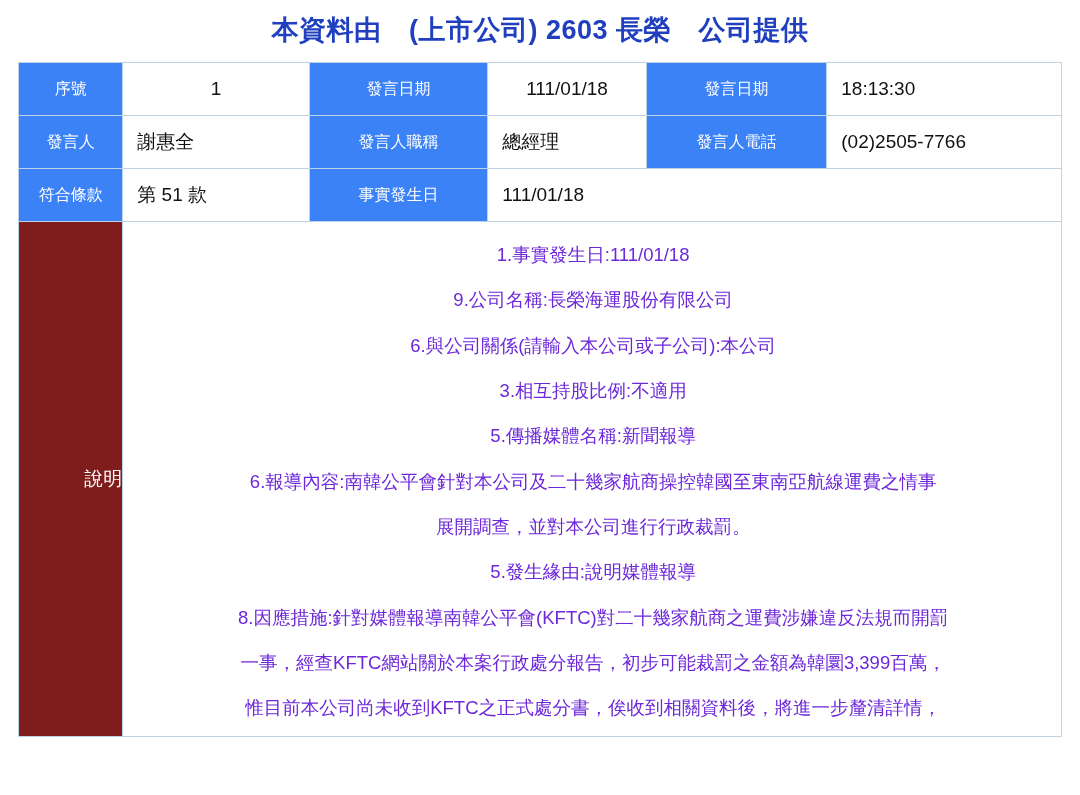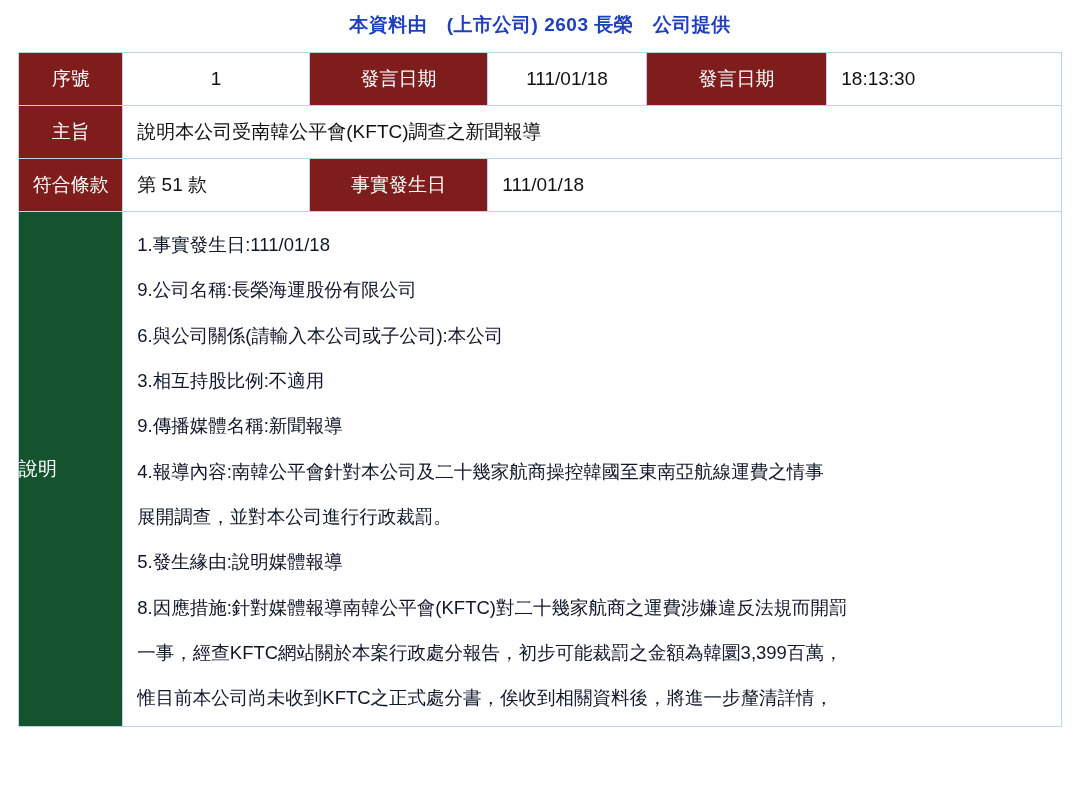--- a/index.html
+++ b/index.html
@@ -18,70 +18,71 @@
     width: 1080px;
     height: 795px;
     box-sizing: border-box;
     background: #ffffff;
     position: relative;
   }
   .doc-title {
     text-align: center;
     color: #1F3FBF;
     font-weight: bold;
-    font-size: 19px;
+    font-size: 27px;
     letter-spacing: 0.5px;
     padding: 12px 0 14px 0;
     white-space: pre;
   }
   table.info {
     border-collapse: collapse;
     width: 1044px;
     margin: 0 18px;
     table-layout: fixed;
   }
   table.info td {
     border: 1px solid #bfd3e6;
     padding: 0;
     vertical-align: middle;
   }
   .lbl {
-    background: #7f1d1d;
+    background: #3b82f6;
     color: #ffffff;
     text-align: center;
-    font-size: 19px;
+    font-size: 16px;
     height: 52px;
     font-weight: normal;
   }
   .val {
     background: #ffffff;
     color: #111111;
     font-size: 19px;
     height: 52px;
     padding-left: 14px !important;
   }
   .val.center {
     text-align: center;
     padding-left: 0 !important;
   }
   .lbl-tall {
-    background: #14532d;
+    background: #7f1d1d;
     color: #ffffff;
-    text-align: left;
+    text-align: right;
     font-size: 19px;
     vertical-align: middle;
     margin-left: 24px;
   }
   .desc-cell {
     background: #ffffff;
     padding: 10px 12px 6px 14px !important;
     vertical-align: top;
     font-size: 18.5px;
     line-height: 2.45;
-    color: #0f172a;
+    color: #6d28d9;
+    text-align: center;
   }
   .desc-line {
     white-space: pre-wrap;
     word-break: break-all;
   }
   .col-lbl1 { width: 104px; }
   .col-v1 { width: 186px; }
   .col-lbl2 { width: 178px; }
   .col-v2 { width: 158px; }
   .col-lbl3 { width: 180px; }
@@ -106,39 +107,43 @@
     <tbody>
       <tr>
         <td class="lbl">序號</td>
         <td class="val center">1</td>
         <td class="lbl">發言日期</td>
         <td class="val center">111/01/18</td>
         <td class="lbl">發言日期</td>
         <td class="val">18:13:30</td>
       </tr>
       <tr>
-        <td class="lbl">主旨</td>
-        <td class="val" colspan="5">說明本公司受南韓公平會(KFTC)調查之新聞報導</td>
+        <td class="lbl">發言人</td>
+        <td class="val">謝惠全</td>
+        <td class="lbl">發言人職稱</td>
+        <td class="val">總經理</td>
+        <td class="lbl">發言人電話</td>
+        <td class="val">(02)2505-7766</td>
       </tr>
       <tr>
         <td class="lbl">符合條款</td>
         <td class="val">第 51 款</td>
         <td class="lbl">事實發生日</td>
         <td class="val" colspan="3">111/01/18</td>
       </tr>
       <tr>
         <td class="lbl-tall">說明</td>
         <td class="desc-cell" colspan="5">
           <div id="desc-container">
               <div class="desc-line">1.事實發生日:111/01/18</div>
               <div class="desc-line">9.公司名稱:長榮海運股份有限公司</div>
               <div class="desc-line">6.與公司關係(請輸入本公司或子公司):本公司</div>
               <div class="desc-line">3.相互持股比例:不適用</div>
-              <div class="desc-line">9.傳播媒體名稱:新聞報導</div>
-              <div class="desc-line">4.報導內容:南韓公平會針對本公司及二十幾家航商操控韓國至東南亞航線運費之情事</div>
+              <div class="desc-line">5.傳播媒體名稱:新聞報導</div>
+              <div class="desc-line">6.報導內容:南韓公平會針對本公司及二十幾家航商操控韓國至東南亞航線運費之情事</div>
               <div class="desc-line">展開調查，並對本公司進行行政裁罰。</div>
               <div class="desc-line">5.發生緣由:說明媒體報導</div>
               <div class="desc-line">8.因應措施:針對媒體報導南韓公平會(KFTC)對二十幾家航商之運費涉嫌違反法規而開罰</div>
               <div class="desc-line">一事，經查KFTC網站關於本案行政處分報告，初步可能裁罰之金額為韓圜3,399百萬，</div>
               <div class="desc-line">惟目前本公司尚未收到KFTC之正式處分書，俟收到相關資料後，將進一步釐清詳情，</div>
             </div>
         </td>
       </tr>
     </tbody>
   </table>

